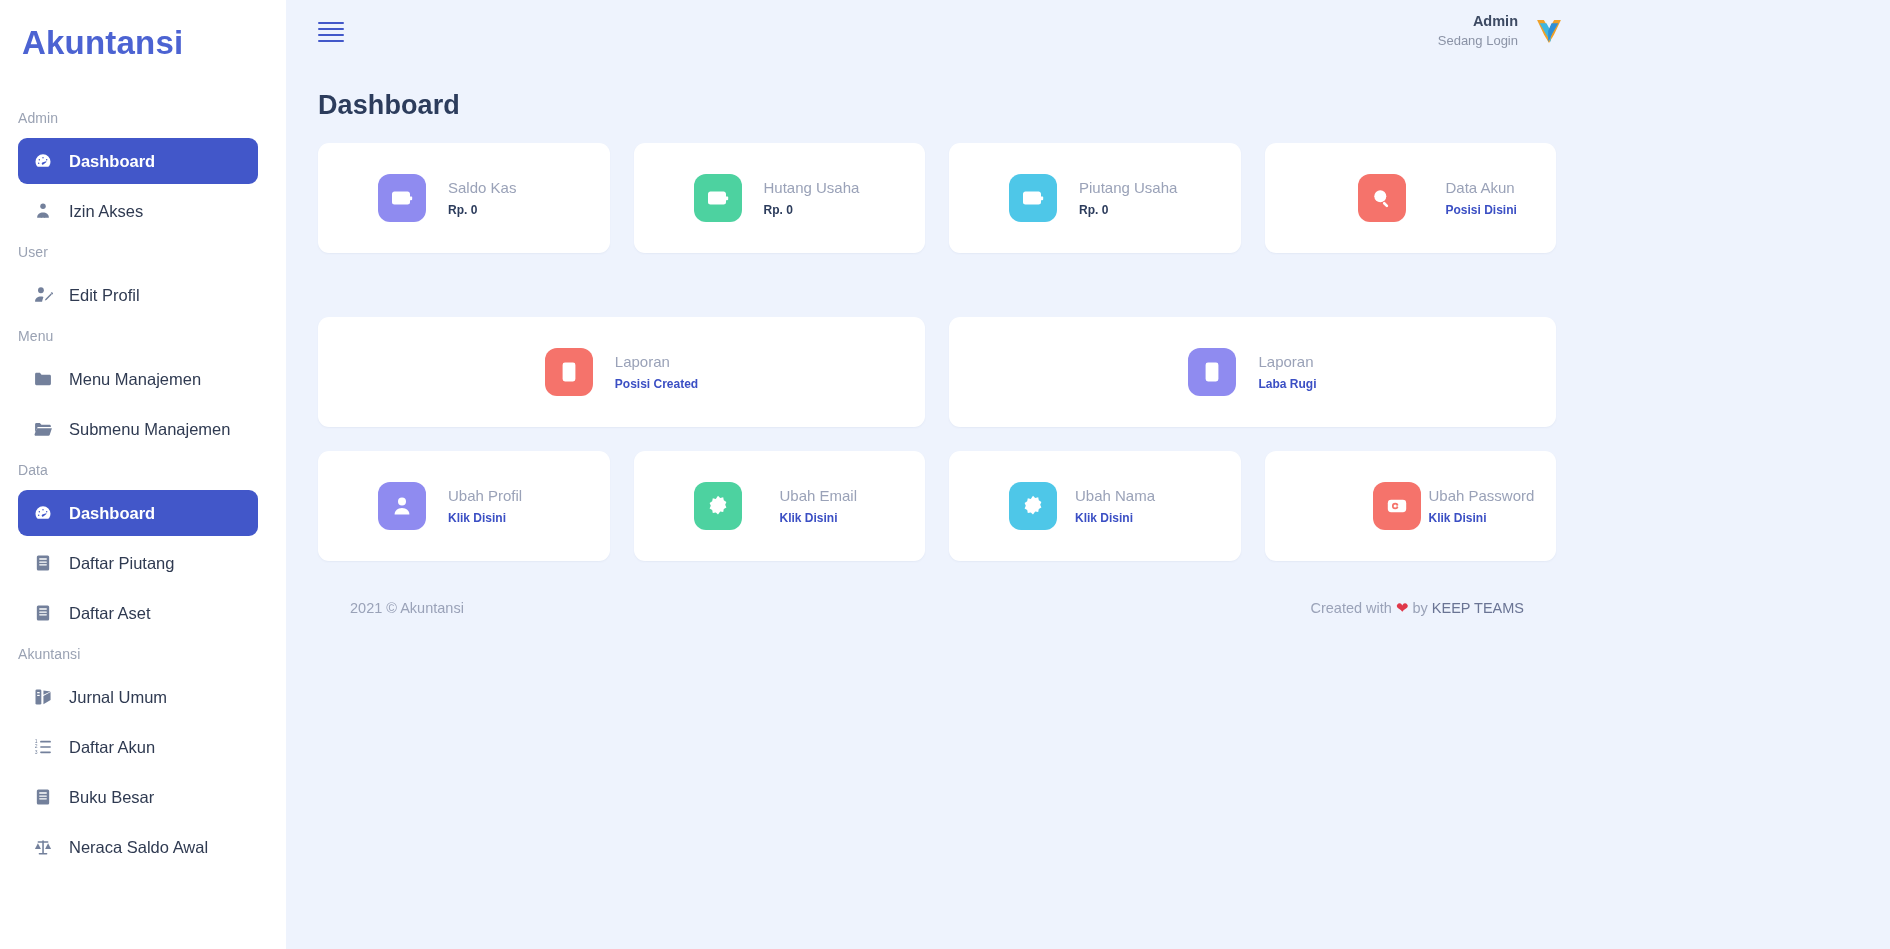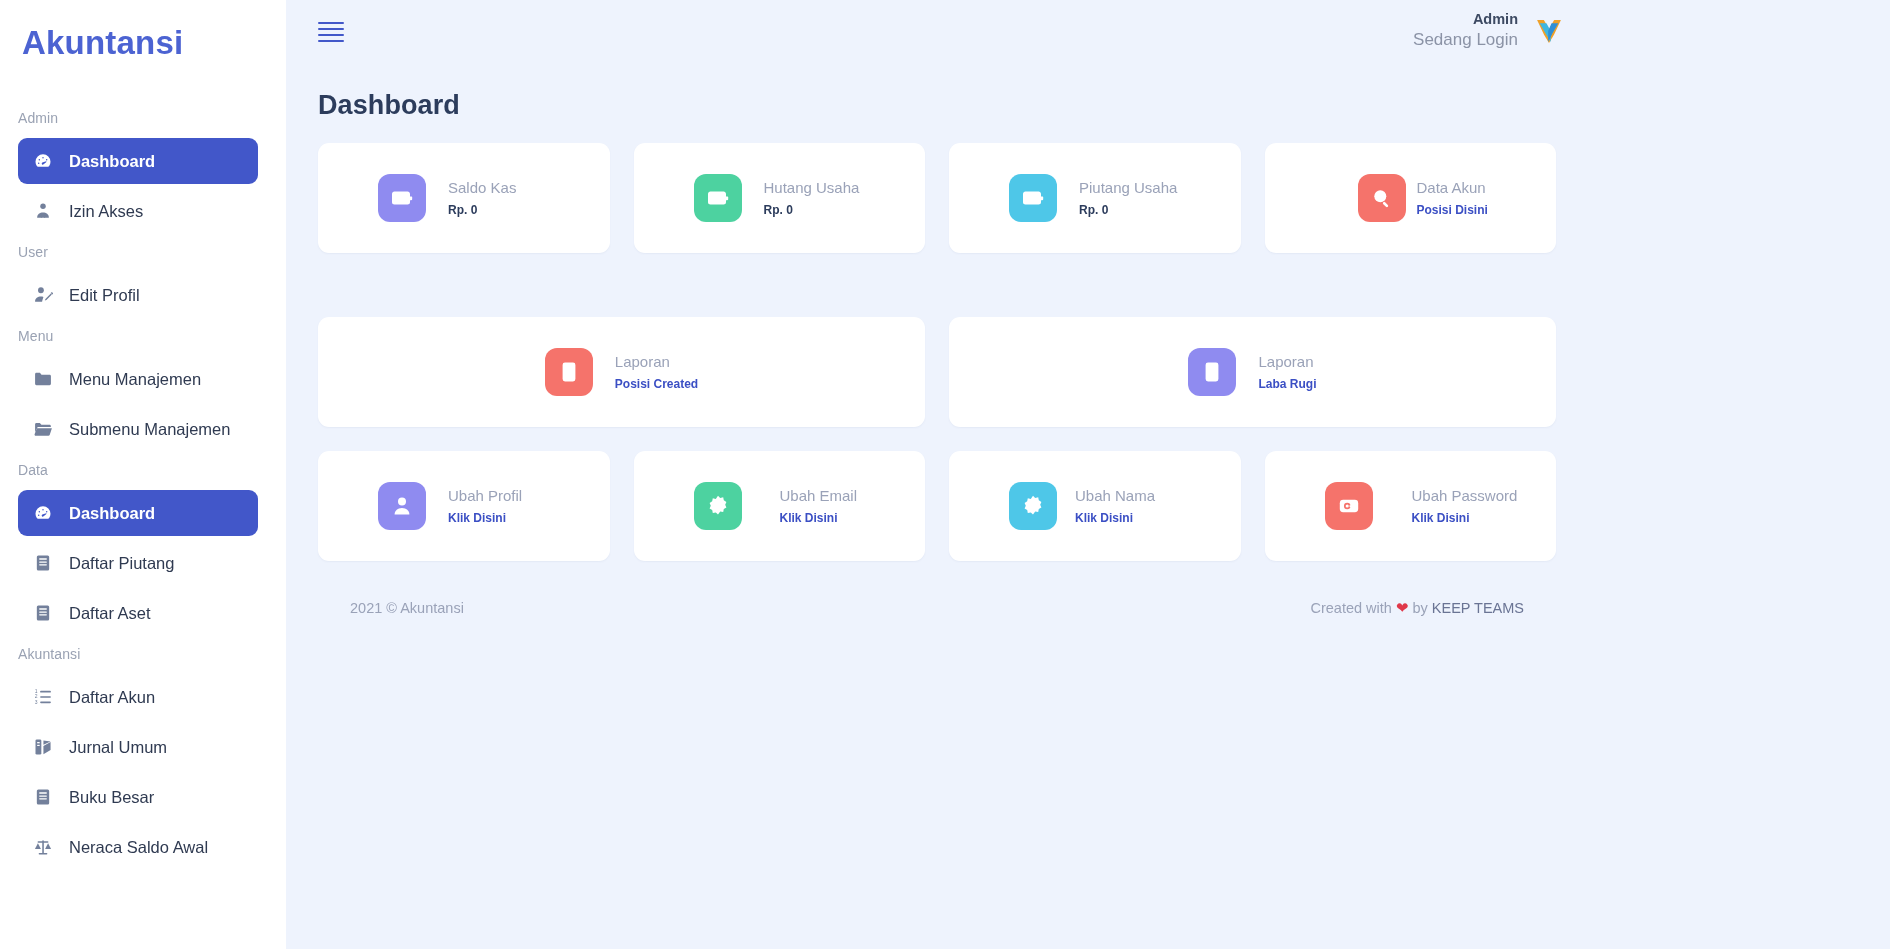--- a/index.html
+++ b/index.html
@@ -80,21 +80,21 @@
     margin: 4px 0; border-radius: 2px;
   }
   .hamburger span:nth-child(1) { width: 26px; }
   .hamburger span:nth-child(2) { width: 26px; }
   .hamburger span:nth-child(3) { width: 26px; }
   .hamburger span:nth-child(4) { width: 26px; }
 
   .user-area { display: flex; align-items: center; gap: 14px; }
   .user-text { text-align: right; line-height: 1.35; }
   .user-name { font-size: 14.5px; font-weight: 700; color: #3d4a63; }
-  .user-status { font-size: 17px; color: #8b93a6; }
+  .user-status { font-size: 13px; color: #8b93a6; }
   .logo-mark { width: 34px; height: 34px; }
 
   .page-title {
     font-size: 27px;
     font-weight: 700;
     color: #2c3c5c;
     padding: 28px 0 0 32px;
     letter-spacing: .1px;
   }
 
@@ -223,41 +223,41 @@
               <rect x="7.3" y="10.1" width="9.4" height="1.6" rx=".8" fill="#ffffff"></rect>
               <rect x="7.3" y="13.4" width="9.4" height="1.6" rx=".8" fill="#ffffff"></rect>
             </svg>
           </span>
           <span>Daftar Aset</span>
         </div>
         <div class="nav-section">Akuntansi</div>
         <div class="nav-item">
           <span class="ico">
             <svg viewBox="0 0 24 24">
+              <rect x="3" y="3" width="7" height="18" rx="1.6"></rect>
+              <rect x="5" y="6" width="3" height="1.6" fill="#ffffff"></rect>
+              <rect x="5" y="9.4" width="3" height="1.4" fill="#ffffff"></rect>
+              <path d="M12.5 20.6V10.9l8.6-5v9.7z"></path>
+              <path d="M12.5 9.4V4.1l8.6 1.4z"></path>
+            </svg>
+          </span>
+          <span>Jurnal Umum</span>
+        </div>
+        <div class="nav-item">
+          <span class="ico">
+            <svg viewBox="0 0 24 24">
               <rect x="8.5" y="4.6" width="13" height="2" rx="1"></rect>
               <rect x="8.5" y="11" width="13" height="2" rx="1"></rect>
               <rect x="8.5" y="17.4" width="13" height="2" rx="1"></rect>
               <text x="2" y="7.2" font-size="6" font-family="Liberation Sans, sans-serif">1</text>
               <text x="2" y="13.6" font-size="6" font-family="Liberation Sans, sans-serif">2</text>
               <text x="2" y="20" font-size="6" font-family="Liberation Sans, sans-serif">3</text>
             </svg>
           </span>
           <span>Daftar Akun</span>
-        </div>
-        <div class="nav-item">
-          <span class="ico">
-            <svg viewBox="0 0 24 24">
-              <rect x="3" y="3" width="7" height="18" rx="1.6"></rect>
-              <rect x="5" y="6" width="3" height="1.6" fill="#ffffff"></rect>
-              <rect x="5" y="9.4" width="3" height="1.4" fill="#ffffff"></rect>
-              <path d="M12.5 20.6V10.9l8.6-5v9.7z"></path>
-              <path d="M12.5 9.4V4.1l8.6 1.4z"></path>
-            </svg>
-          </span>
-          <span>Jurnal Umum</span>
         </div>
         <div class="nav-item">
           <span class="ico">
             <svg viewBox="0 0 24 24">
               <rect x="4.6" y="3" width="14.8" height="18" rx="1.8"></rect>
               <rect x="7.3" y="6.2" width="9.4" height="1.9" rx=".9" fill="#ffffff"></rect>
               <rect x="7.3" y="10.1" width="9.4" height="1.6" rx=".8" fill="#ffffff"></rect>
               <rect x="7.3" y="13.4" width="9.4" height="1.6" rx=".8" fill="#ffffff"></rect>
             </svg>
           </span>
@@ -346,21 +346,21 @@
                   <circle cx="17.6" cy="12.3" r=".9" fill="#ffffff"></circle>
                 </svg>
               </div>
               <div class="card-text">
                 <div class="card-label">Piutang Usaha</div>
                 <div class="card-value">Rp. 0</div>
               </div>
             </div>
           </div>
           <div class="card">
-            <div class="inner" style="display: flex; align-items: center; gap: 11px; padding-left: 33px;">
+            <div class="inner" style="display: flex; align-items: center; gap: 40px; padding-left: 33px;">
               <div class="tile" style="background: rgb(245, 115, 107); color: rgb(245, 115, 107);">
                 <svg viewBox="0 0 24 24">
                   <circle cx="10.3" cy="10.3" r="6" fill="#ffffff"></circle>
                   <rect x="14.2" y="15.4" width="6.4" height="2.6" rx="1.3" transform="rotate(45 14.2 15.4)" fill="#ffffff"></rect>
                 </svg>
               </div>
               <div class="card-text">
                 <div class="card-label">Data Akun</div>
                 <div class="card-value link">Posisi Disini</div>
               </div>
@@ -440,21 +440,21 @@
                   <circle cx="12" cy="11.2" r="3.1" fill="#ffffff"></circle>
                 </svg>
               </div>
               <div class="card-text">
                 <div class="card-label">Ubah Nama</div>
                 <div class="card-value link">Klik Disini</div>
               </div>
             </div>
           </div>
           <div class="card">
-            <div class="inner" style="display: flex; align-items: center; gap: 39px;">
+            <div class="inner" style="display: flex; align-items: center; gap: 8px; margin-left: 48px;">
               <div class="tile" style="background: rgb(245, 115, 107); color: rgb(245, 115, 107);">
                 <svg viewBox="0 0 24 24">
                   <rect x="2.8" y="5.8" width="18.4" height="12.4" rx="3.4" fill="#ffffff"></rect>
                   <circle cx="10.2" cy="12" r="2.4" fill="none" stroke="currentColor" stroke-width="1.7"></circle>
                   <rect x="12.3" y="11.2" width="5.6" height="1.7" rx=".8" fill="#ffffff"></rect>
                   <rect x="15.2" y="12.4" width="1.6" height="2.2" rx=".7" fill="#ffffff"></rect>
                   <rect x="17.2" y="12.4" width="1.6" height="1.7" rx=".7" fill="#ffffff"></rect>
                 </svg>
               </div>
               <div class="card-text">

